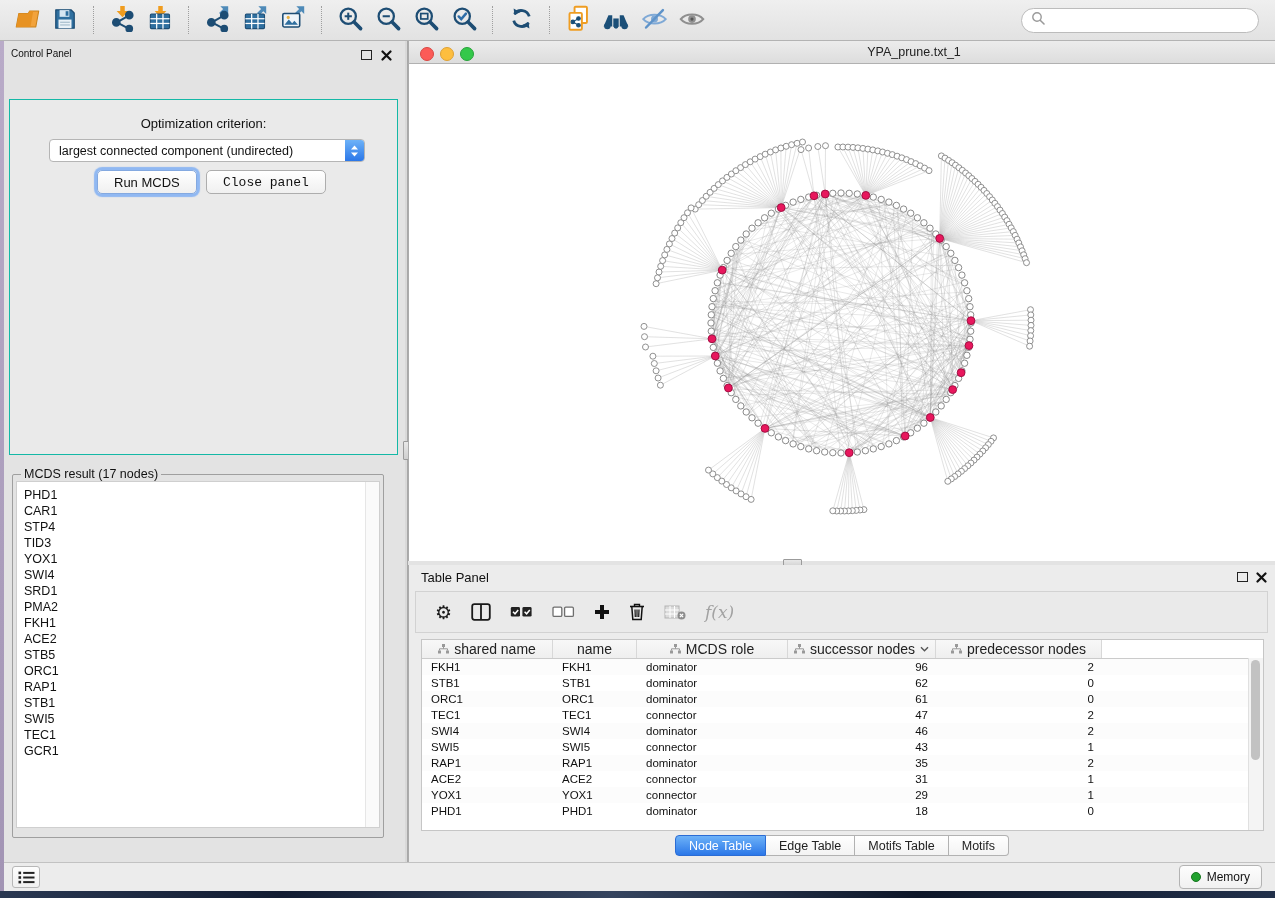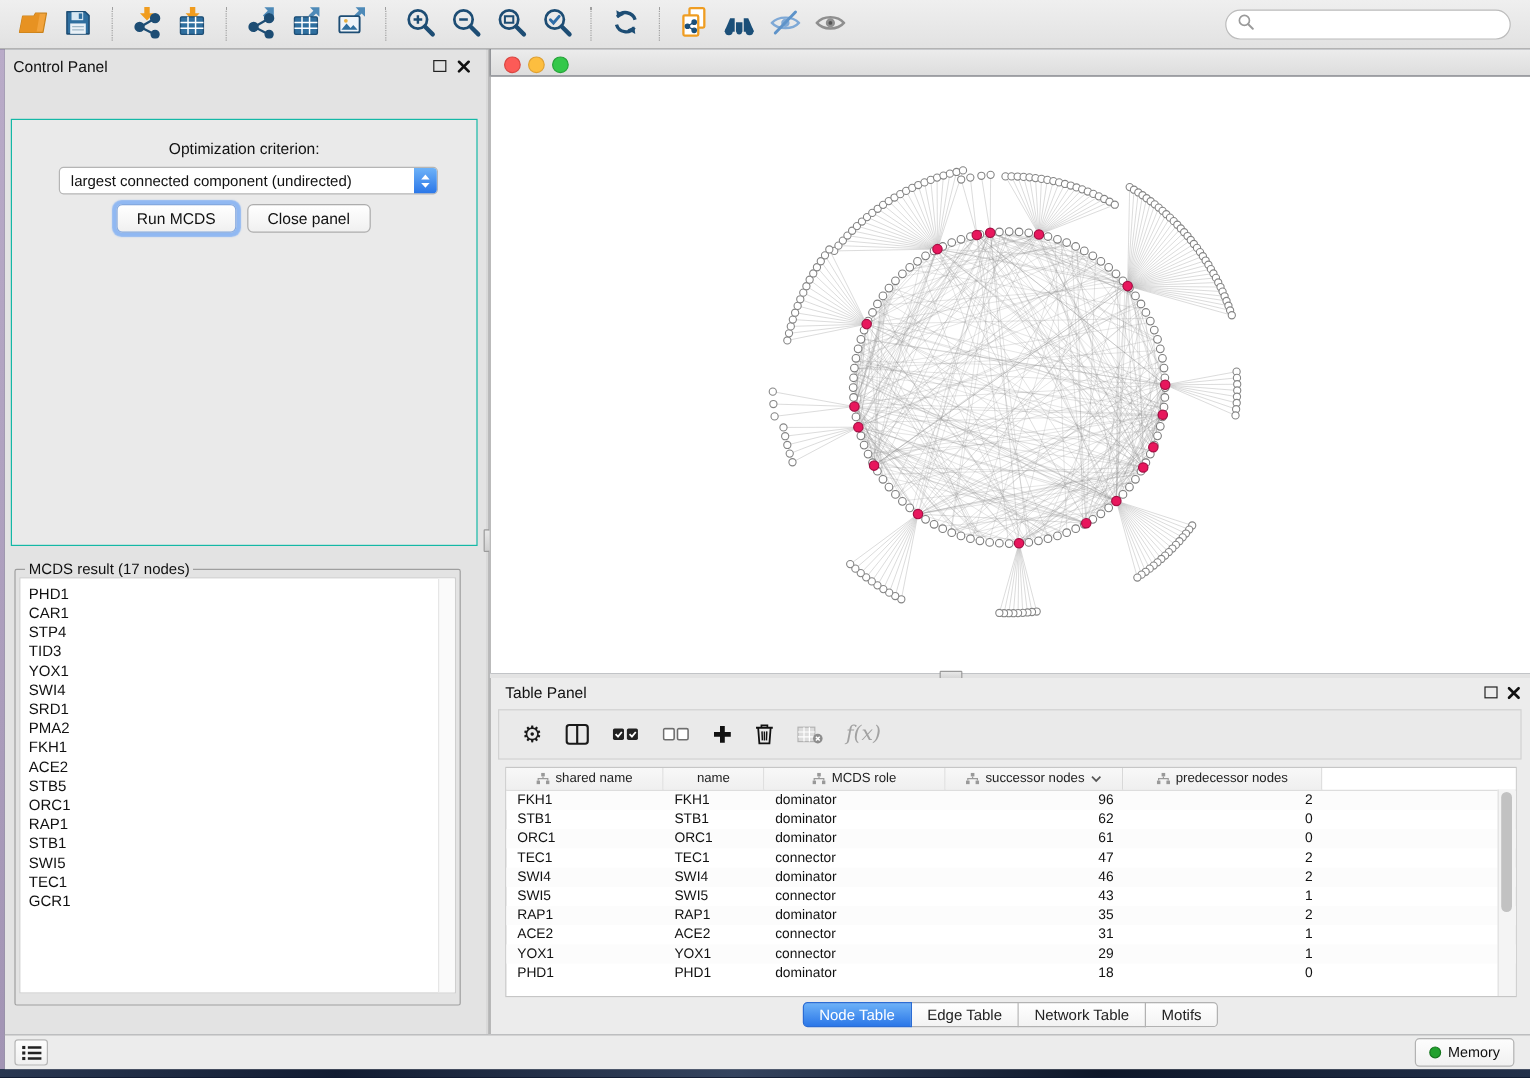--- a/index.html
+++ b/index.html
@@ -10,21 +10,21 @@
   .tb-icons{display:flex;align-items:center;}
   .tb-btn{width:38px;height:34px;display:flex;align-items:center;justify-content:center;background:none;border:none;padding:0;}
   .tb-sep{width:0;height:28px;border-left:1px dotted #9f9f9f;margin:0 9px;}
   .search-wrap{margin-left:auto;margin-right:16px;display:flex;align-items:center;width:238px;height:25px;background:#fff;border:1px solid #bcbcbc;border-radius:13px;padding:0 9px;box-sizing:border-box;}
   .search-wrap input{border:none;outline:none;flex:1;font-size:12px;background:transparent;margin-left:6px;font-family:inherit;}
   
   .left-strip{position:absolute;left:0;top:41px;width:4px;height:850px;background:linear-gradient(#b9abc8,#a294b4);}
   .bottom-strip{position:absolute;left:0;top:891px;width:1275px;height:7px;background:linear-gradient(90deg,#2a3852,#121c32 22%,#35445f 48%,#0e1729 72%,#22304a);}
   
   .cp{position:absolute;left:4px;top:41px;width:401px;height:821px;background:#e3e3e3;}
-  .cp-title{position:absolute;left:7px;top:7px;font-size:13px;color:#111;}
+  .cp-title{position:absolute;left:7px;top:7px;font-size:10px;color:#111;}
   .panel-ctrl{position:absolute;top:7px;display:flex;align-items:center;justify-content:center;width:14px;height:14px;background:none;border:none;padding:0;}
   .float-ic{width:9px;height:8px;border:1.5px solid #222;display:inline-block;background:#fff0;}
   .seg{display:inline-flex;}
   .seg .seg-btn{font-size:12.5px;font-family:inherit;color:#222;height:21px;padding:0 13px;background:linear-gradient(#ffffff,#f3f3f3);border:1px solid #b2b2b2;border-left-width:0;display:flex;align-items:center;}
   .seg .seg-btn:first-child{border-left-width:1px;border-radius:4px 0 0 4px;}
   .seg .seg-btn:last-child{border-radius:0 4px 4px 0;}
   .seg .seg-btn.sel{background:linear-gradient(#6db2f8,#2b77e8);color:#fff;border-color:#2b6cd4;}
   .cp-tabs{position:absolute;left:0;top:31px;width:100%;display:flex;justify-content:center;}
   .cp-inner{position:absolute;left:5px;top:58px;width:389px;height:356px;background:#eaeaea;border:1px solid #14b8a6;box-sizing:border-box;}
   .opt-label{position:absolute;left:0;top:16px;width:100%;text-align:center;font-size:13px;color:#111;}
@@ -50,21 +50,21 @@
   .network-view{position:absolute;left:408px;top:64px;width:867px;height:497px;background:#fff;border-left:1px solid #ababab;box-sizing:border-box;}
   
   .tp{position:absolute;left:408px;top:565px;width:867px;height:297px;background:#ececec;border-left:1px solid #ababab;box-sizing:border-box;}
   .tp-title{position:absolute;left:12px;top:5px;font-size:13px;color:#111;}
   .tp-toolbar{position:absolute;left:6px;top:26px;width:853px;height:42px;background:#eaeaea;border:1px solid #d2d2d2;box-sizing:border-box;display:flex;align-items:center;gap:19px;padding-left:19px;}
   .tp-tb-btn{background:none;border:none;padding:0;display:flex;align-items:center;justify-content:center;}
   .fx{font-family:"DejaVu Serif","Liberation Serif",serif;font-style:italic;color:#a2a2a2;font-size:17px;}
   .gear{font-size:19px;color:#1a1a1a;line-height:1;}
   .ntable{position:absolute;left:12px;top:74px;width:843px;height:192px;background:#fff;border:1px solid #c6c6c6;box-sizing:border-box;}
   .thead{display:flex;height:18px;border-bottom:1px solid #cbcbcb;}
-  .th{display:flex;align-items:center;justify-content:center;gap:5px;background:linear-gradient(#f8f8f8,#efefef);border-right:1px solid #d8d8d8;font-size:11px;color:#222;box-sizing:border-box;}
+  .th{display:flex;align-items:center;justify-content:center;gap:5px;background:linear-gradient(#f8f8f8,#efefef);border-right:1px solid #d8d8d8;font-size:14px;color:#222;box-sizing:border-box;}
   .th-fill{flex:1;background:#fff;}
   .trow{display:flex;height:16px;align-items:center;font-size:11.5px;color:#111;}
   .trow:nth-child(odd){background:#fcfcfc;}
   .td{box-sizing:border-box;padding-left:9px;white-space:nowrap;overflow:hidden;}
   .td.num{text-align:right;padding-left:0;padding-right:8px;}
   .tscroll{position:absolute;right:0;top:18px;bottom:0;width:14px;background:#f4f4f4;border-left:1px solid #e0e0e0;}
   .tthumb{position:absolute;left:2px;top:2px;width:9px;height:100px;border-radius:5px;background:#c2c2c2;}
   .tp-tabs{position:absolute;left:0;top:270px;width:100%;display:flex;justify-content:center;}
   
   .statusbar{position:absolute;left:4px;top:862px;width:1271px;height:29px;background:#ececec;border-top:1px solid #c2c2c2;box-sizing:border-box;}
@@ -266,21 +266,21 @@
       <div class="mac-select">
         <span class="val">largest connected component (undirected)</span>
         <span class="stepper">
             <svg width="9" height="14" viewBox="0 0 9 14">
               <path d="M1 5.5 L4.5 1.5 L8 5.5 z" fill="#fff"></path>
               <path d="M1 8.5 L4.5 12.5 L8 8.5 z" fill="#fff"></path>
             </svg>
           </span>
       </div>
       <button class="mac-btn focus-ring" style="left:87px;top:70px;">Run MCDS</button>
-      <button class="mac-btn" style="left:196px;top:70px;">Close panel</button>
+      <button class="mac-btn" style="left:196px;top:70px;font-family:Liberation Mono, monospace;">Close panel</button>
     </div>
 
     <fieldset class="mcds-fieldset">
       <legend>MCDS result (17 nodes)</legend>
       <div style="position:relative;height:calc(100% - 6px);">
         <div class="listbox">
           <div style="padding-top:5px;">
               <div class="list-item">PHD1</div>
               <div class="list-item">CAR1</div>
               <div class="list-item">STP4</div>
@@ -305,20 +305,21 @@
     </fieldset>
   </aside>
 
   <div class="vsplit"></div>
   <div class="vgrip"></div>
 
   <div class="net-titlebar">
     <span class="tl" style="left:11px;background:#fc5b57;border:0.5px solid #d94742;"></span>
     <span class="tl" style="left:31px;background:#fdbe3f;border:0.5px solid #dfa133;"></span>
     <span class="tl" style="left:51px;background:#34c84a;border:0.5px solid #27a33a;"></span>
+    <span class="net-title">YPA_prune.txt_1</span>
   </div>
   <div class="network-view">
     <svg width="866" height="496" viewBox="0 0 866 496">
         <g>
           <line x1="434.1" y1="129.0" x2="334.5" y2="345.0" stroke="#8f8f8f" stroke-width="0.5" opacity="0.38"></line>
           <line x1="325.7" y1="184.2" x2="402.0" y2="385.5" stroke="#8f8f8f" stroke-width="0.5" opacity="0.38"></line>
           <line x1="315.3" y1="316.2" x2="478.5" y2="380.4" stroke="#8f8f8f" stroke-width="0.5" opacity="0.38"></line>
           <line x1="413.8" y1="130.3" x2="513.3" y2="157.6" stroke="#8f8f8f" stroke-width="0.5" opacity="0.38"></line>
           <line x1="319.7" y1="324.5" x2="558.0" y2="227.1" stroke="#8f8f8f" stroke-width="0.5" opacity="0.38"></line>
           <line x1="409.0" y1="386.9" x2="310.7" y2="212.3" stroke="#8f8f8f" stroke-width="0.5" opacity="0.38"></line>
@@ -1287,21 +1288,21 @@
           </div>
         </div>
       <div class="tscroll">
           <div class="tthumb"></div>
         </div>
     </div>
 
     <div class="tp-tabs seg">
         <button class="seg-btn sel">Node Table</button>
         <button class="seg-btn">Edge Table</button>
-        <button class="seg-btn">Network Table</button>
+        <button class="seg-btn">Motifs Table</button>
         <button class="seg-btn">Motifs</button>
       </div>
   </section>
 
   <div class="statusbar">
     <button class="sb-list-btn">
         <svg width="17" height="13" viewBox="0 0 17 13">
           <g fill="#222">
             <rect x="0.5" y="0.6" width="2.6" height="2.6"></rect>
             <rect x="0.5" y="5.2" width="2.6" height="2.6"></rect>

